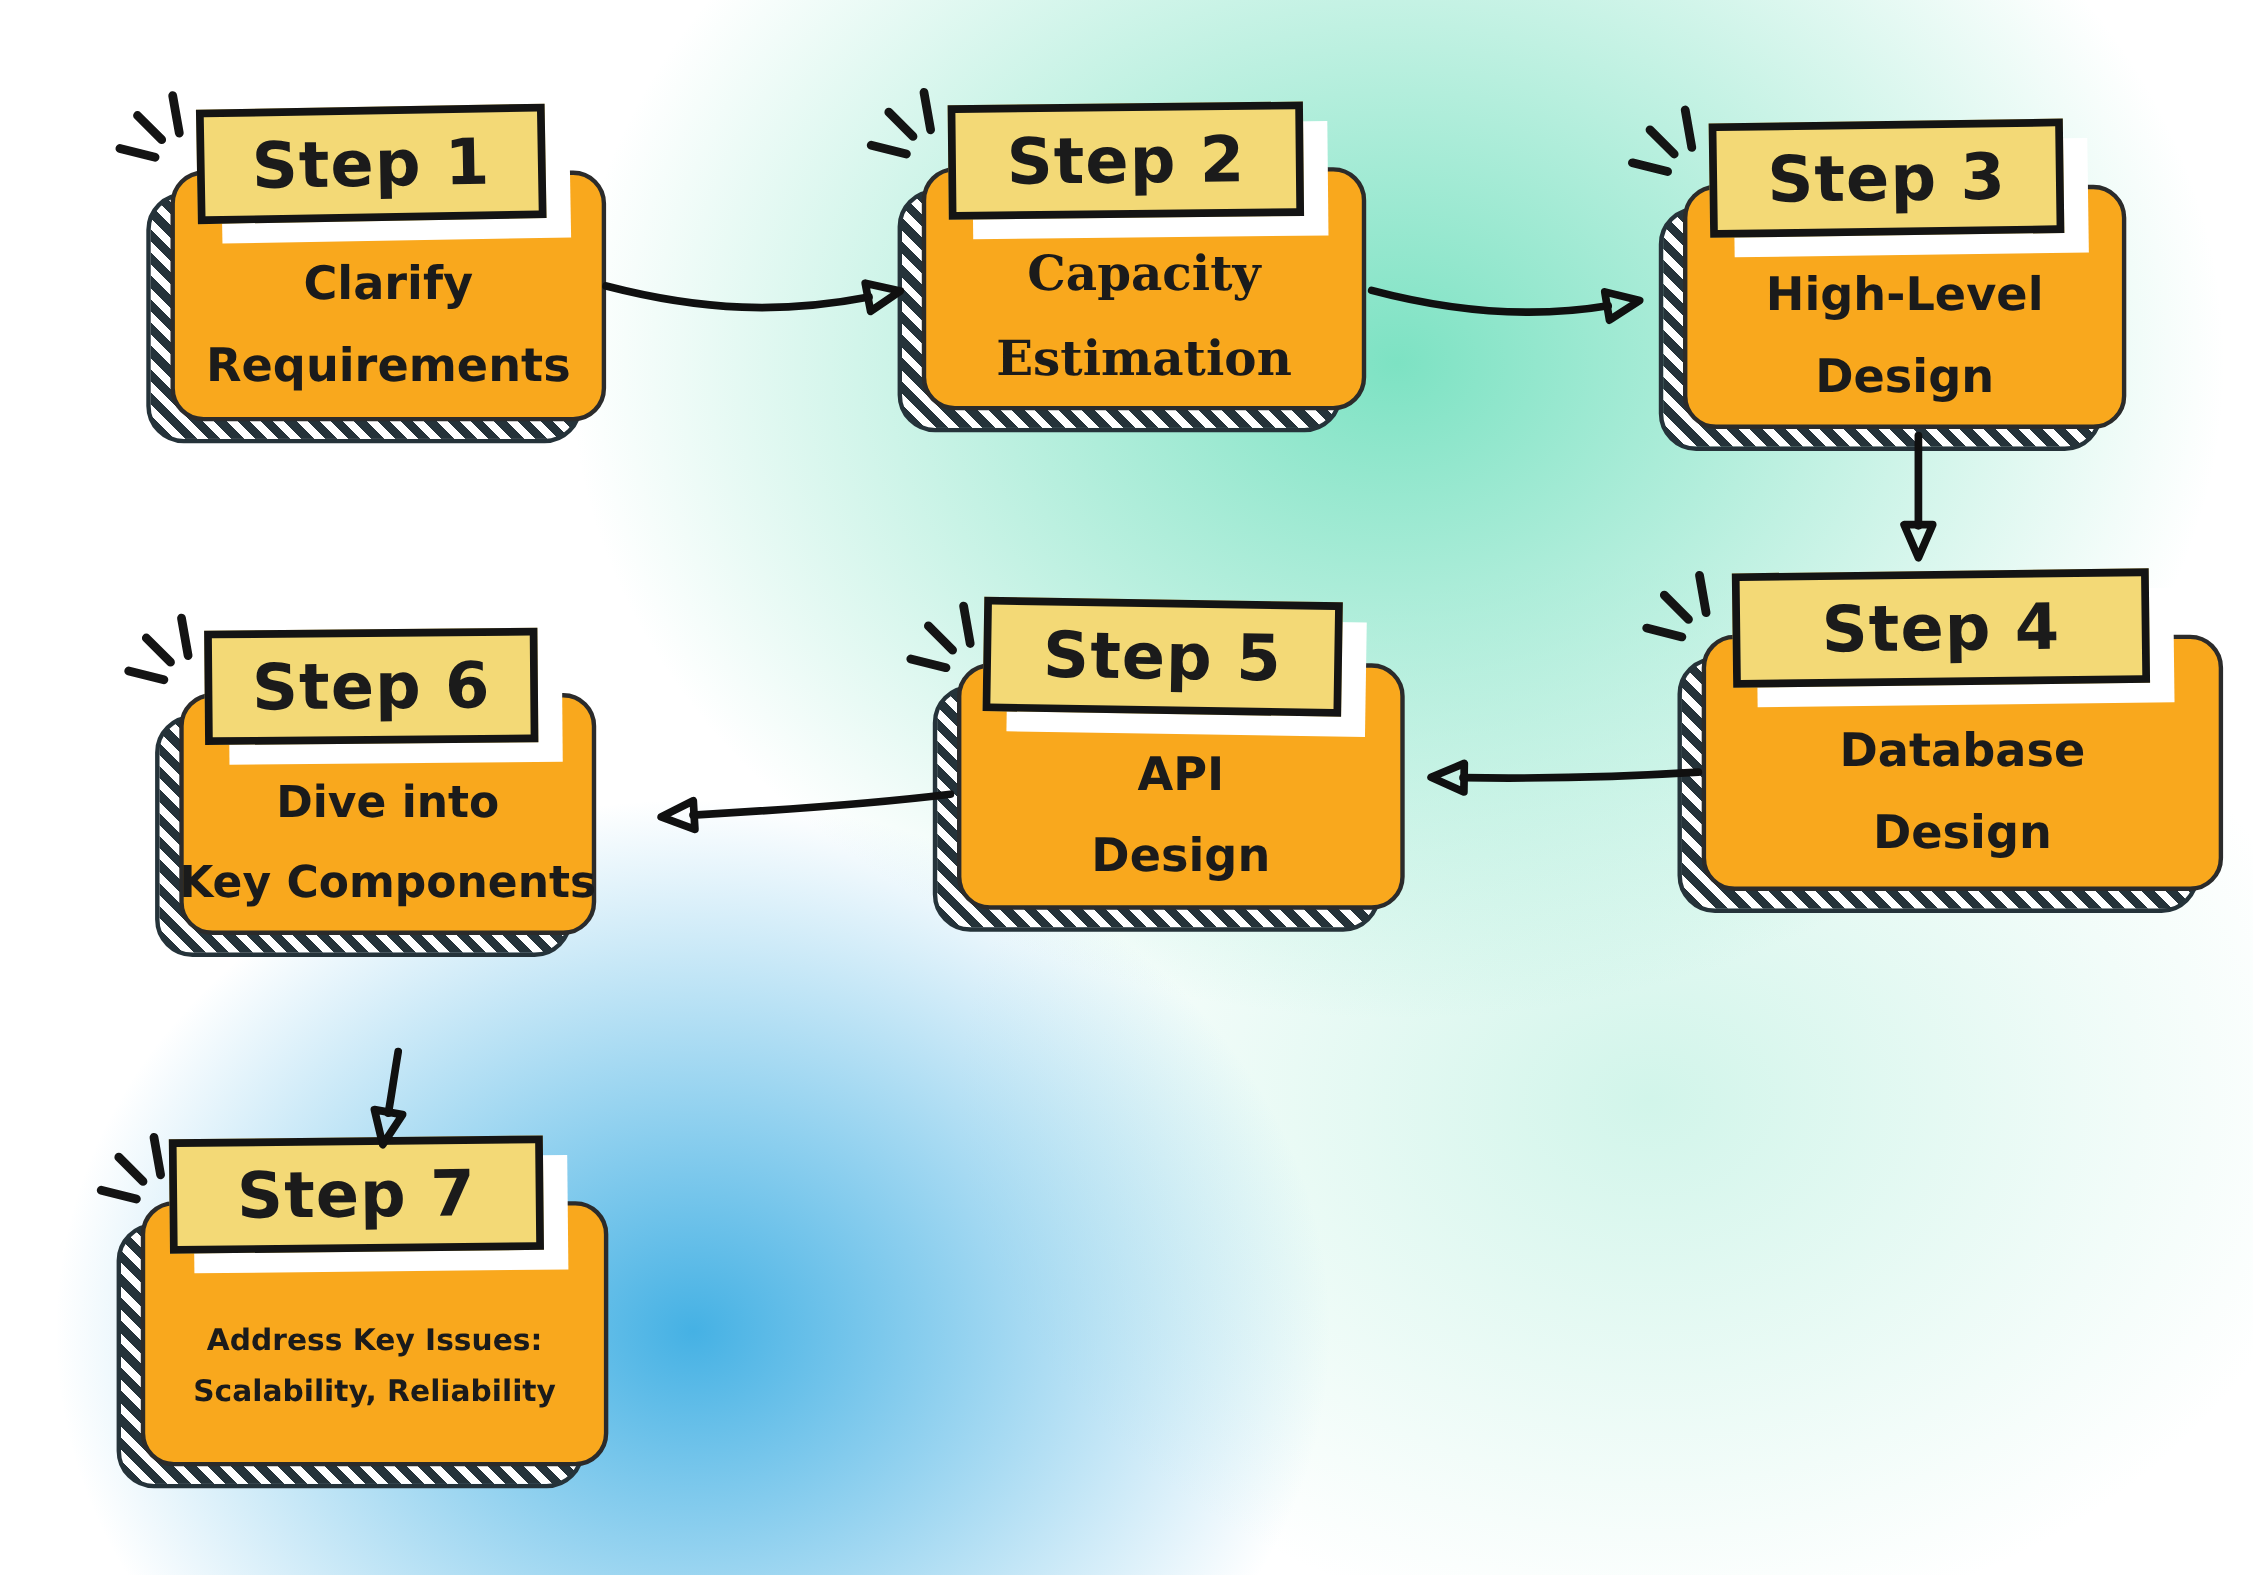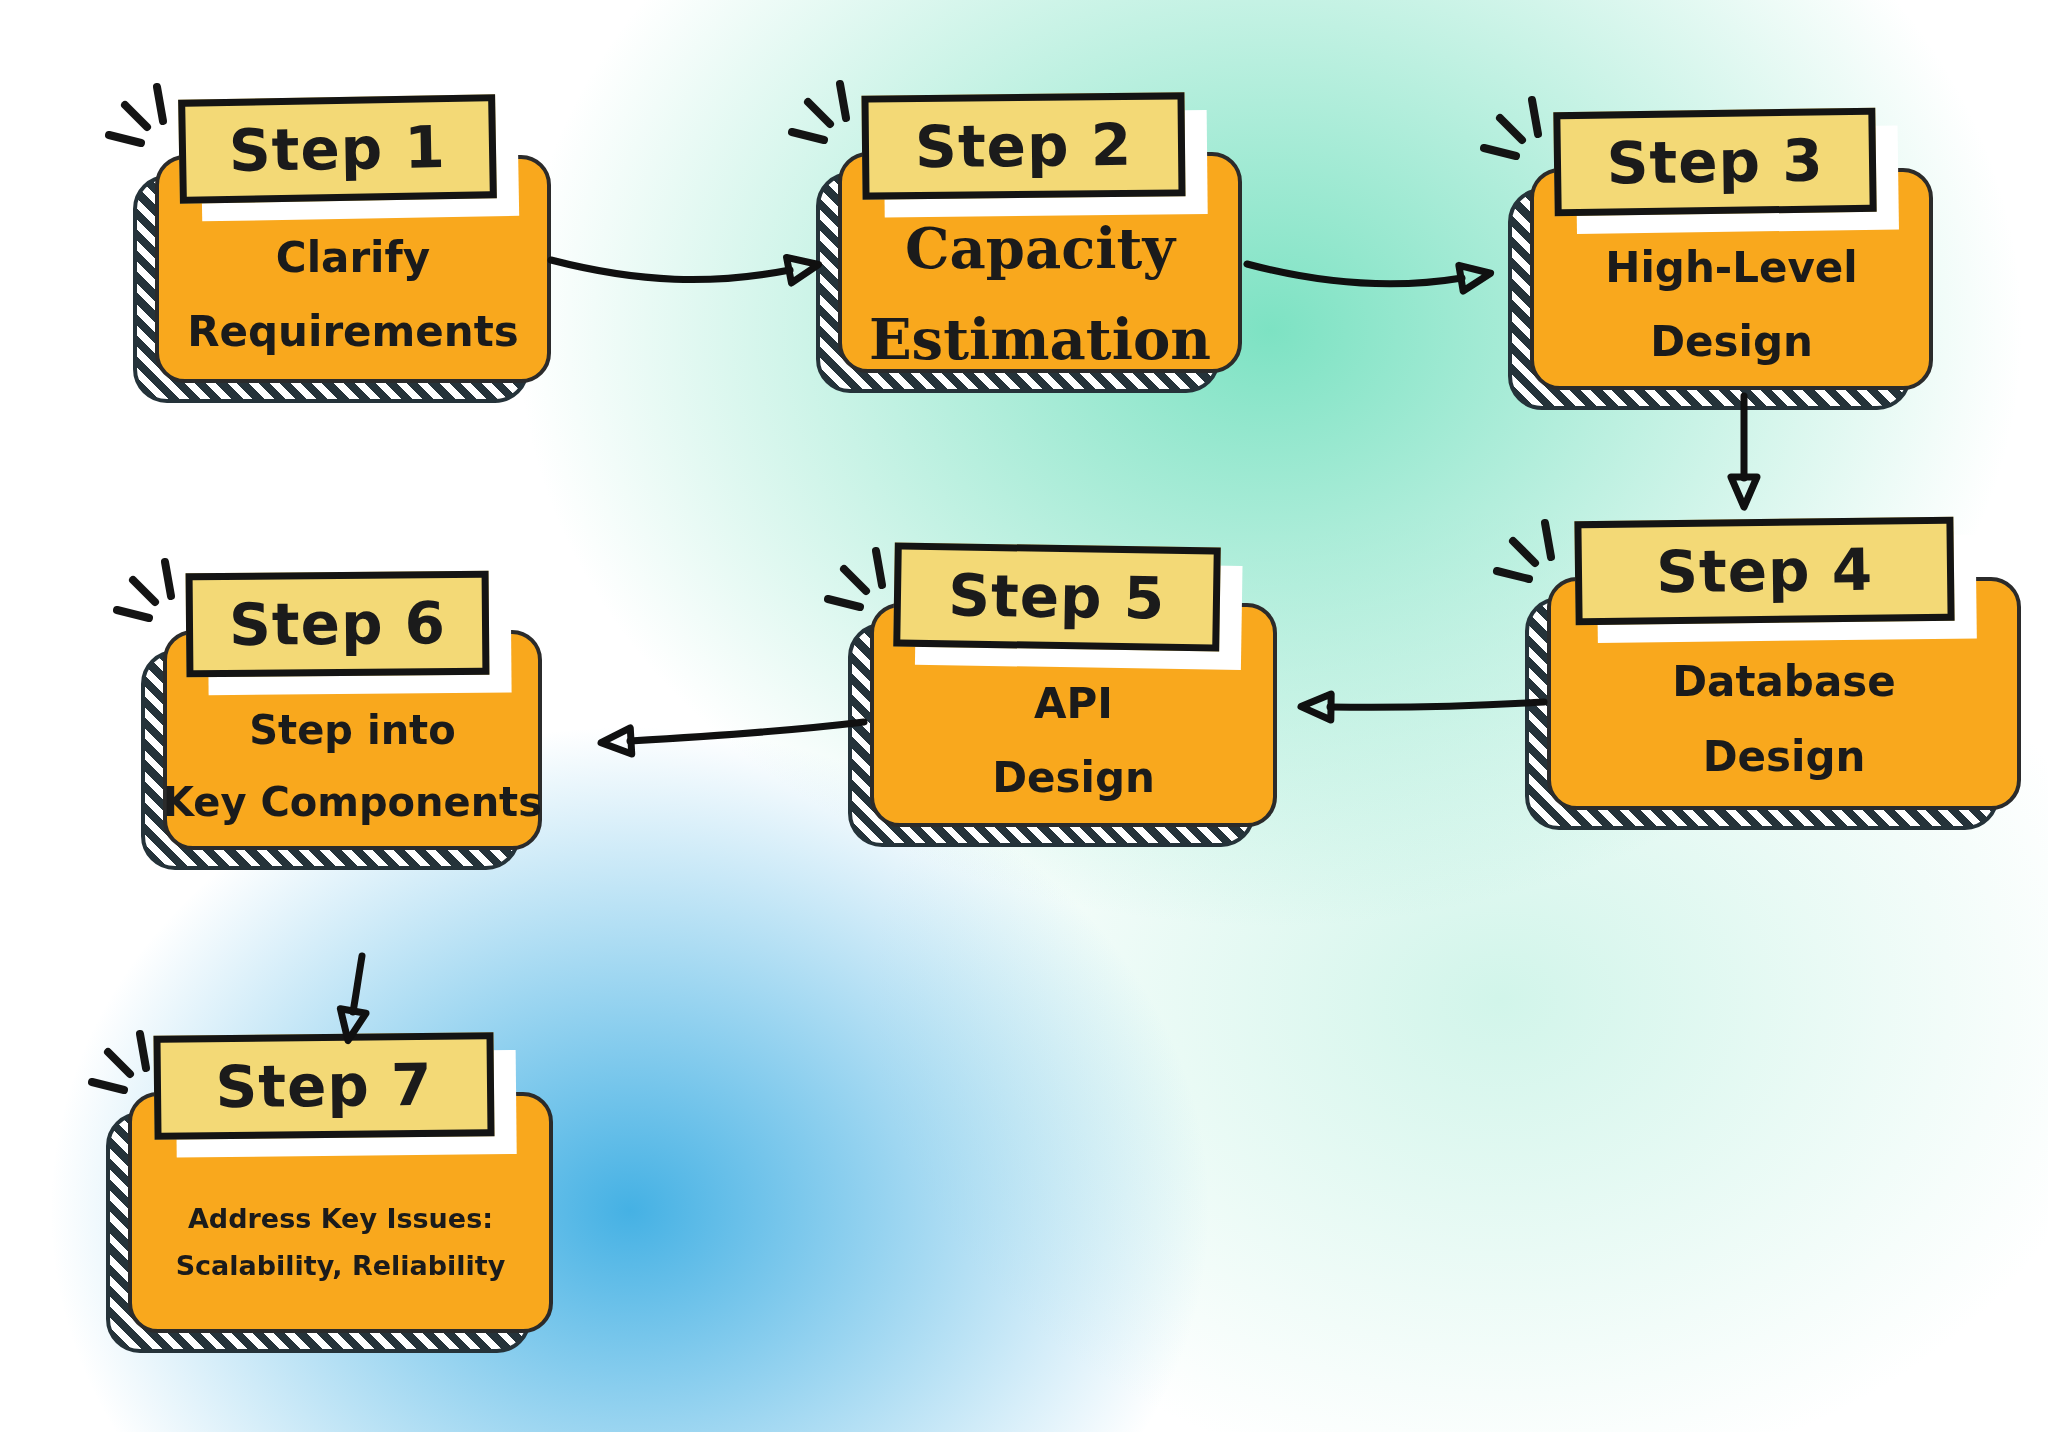--- a/index.html
+++ b/index.html
@@ -41,21 +41,21 @@
   }
   .banner .label{
     font-size:58px;font-weight:800;color:var(--ink);letter-spacing:1px;
   }
   .body{
     position:absolute;inset:0;padding-top:52px;z-index:3;
     display:flex;flex-direction:column;align-items:center;justify-content:center;
     gap:24px;color:var(--ink);font-weight:bold;font-size:42px;line-height:1.2;
     white-space:nowrap;
   }
-  .serif .body{font-family:"DejaVu Serif","Liberation Serif",serif;font-size:56px;justify-content:flex-end;}
+  .serif .body{font-family:"DejaVu Serif","Liberation Serif",serif;font-size:44px;}
   .small .body{font-size:27px;gap:14px;padding-top:60px;}
   .sparkle{position:absolute;left:-56px;top:-76px;width:84px;height:84px;z-index:5;}
   .sparkle line{stroke:#141414;stroke-width:8;stroke-linecap:round;}
   .wires{position:absolute;inset:0;z-index:6;pointer-events:none;}
   .wires path{stroke:#101010;stroke-width:7;fill:none;stroke-linecap:round;}
 </style>
 </head>
 <body>
 
 <div class="stage">
@@ -150,21 +150,21 @@
     <div class="card"></div>
     <svg class="sparkle" viewBox="0 0 84 84">
       <line x1="64" y1="42" x2="58" y2="8"></line>
         <line x1="48" y1="48" x2="26" y2="26"></line>
         <line x1="42" y1="64" x2="10" y2="56"></line>
     </svg>
     <div class="banner" style="transform:rotate(-0.5deg);">
       <span class="label">Step 6</span>
     </div>
     <div class="body" style="font-size:40px;">
-      <span>Step into</span>
+      <span>Dive into</span>
       <span>Key Components</span>
     </div>
   </div>
 
   <div class="step small" style="left:128px;top:1092px;width:425px;height:241px;">
     <div class="hatch"></div>
     <div class="card"></div>
     <svg class="sparkle" style="left:-46px;top:-66px;" viewBox="0 0 84 84">
       <line x1="64" y1="42" x2="58" y2="8"></line>
         <line x1="48" y1="48" x2="26" y2="26"></line>

